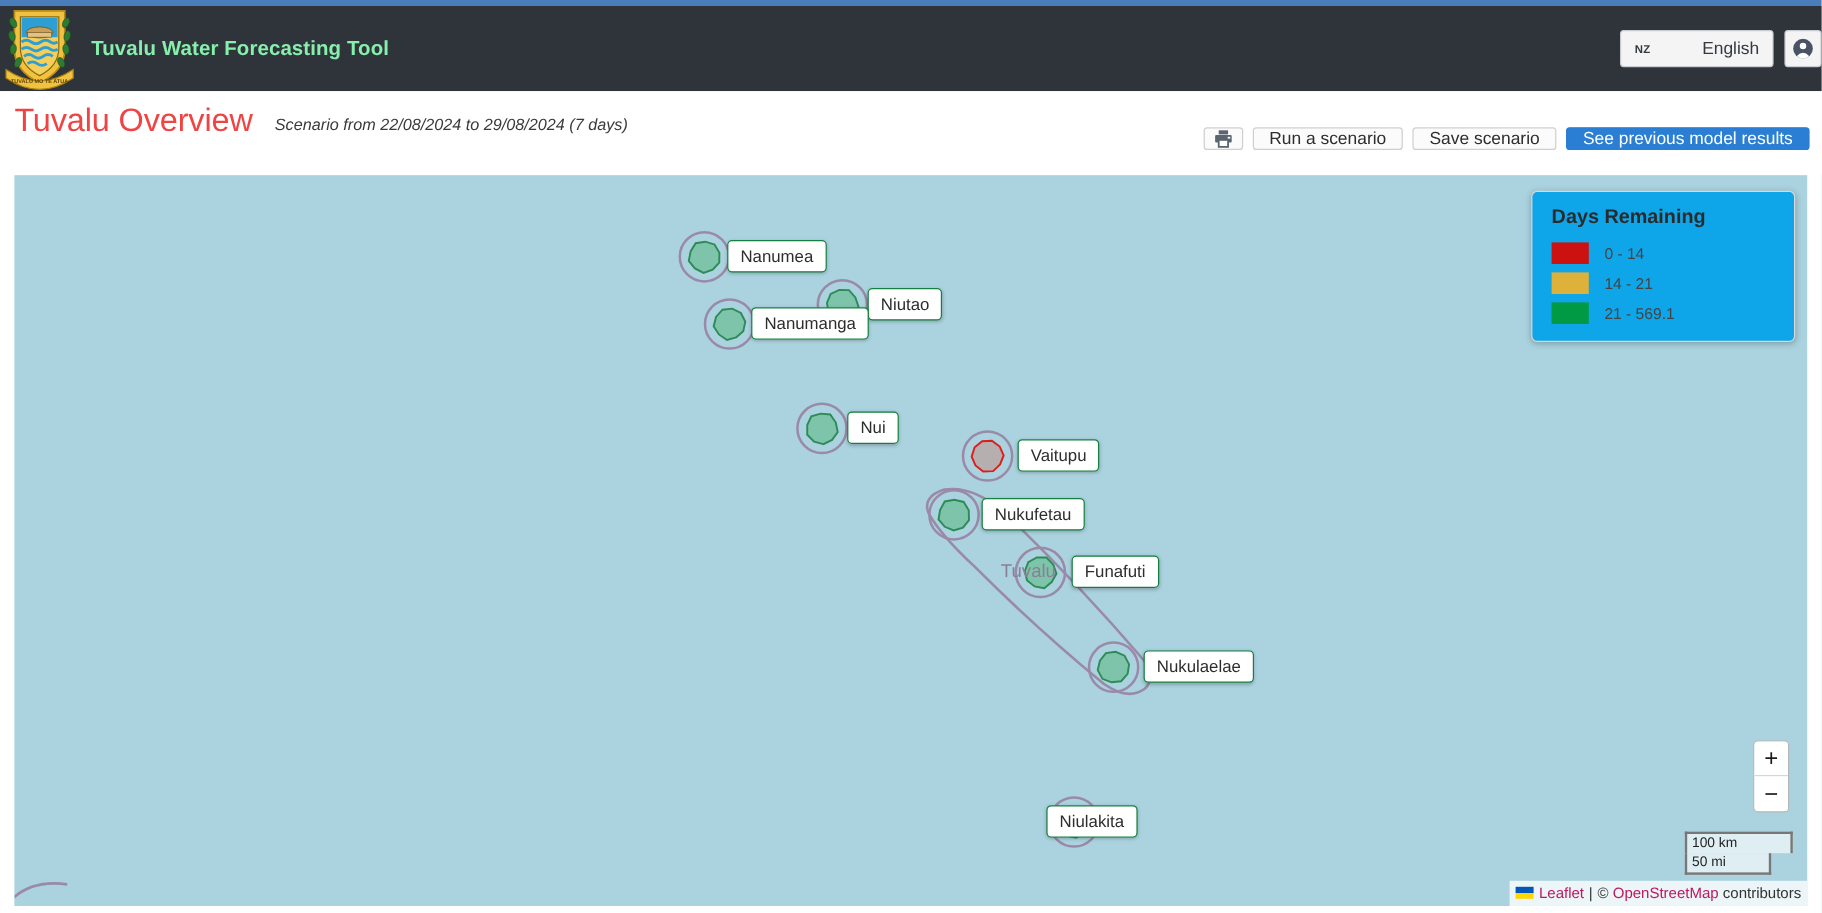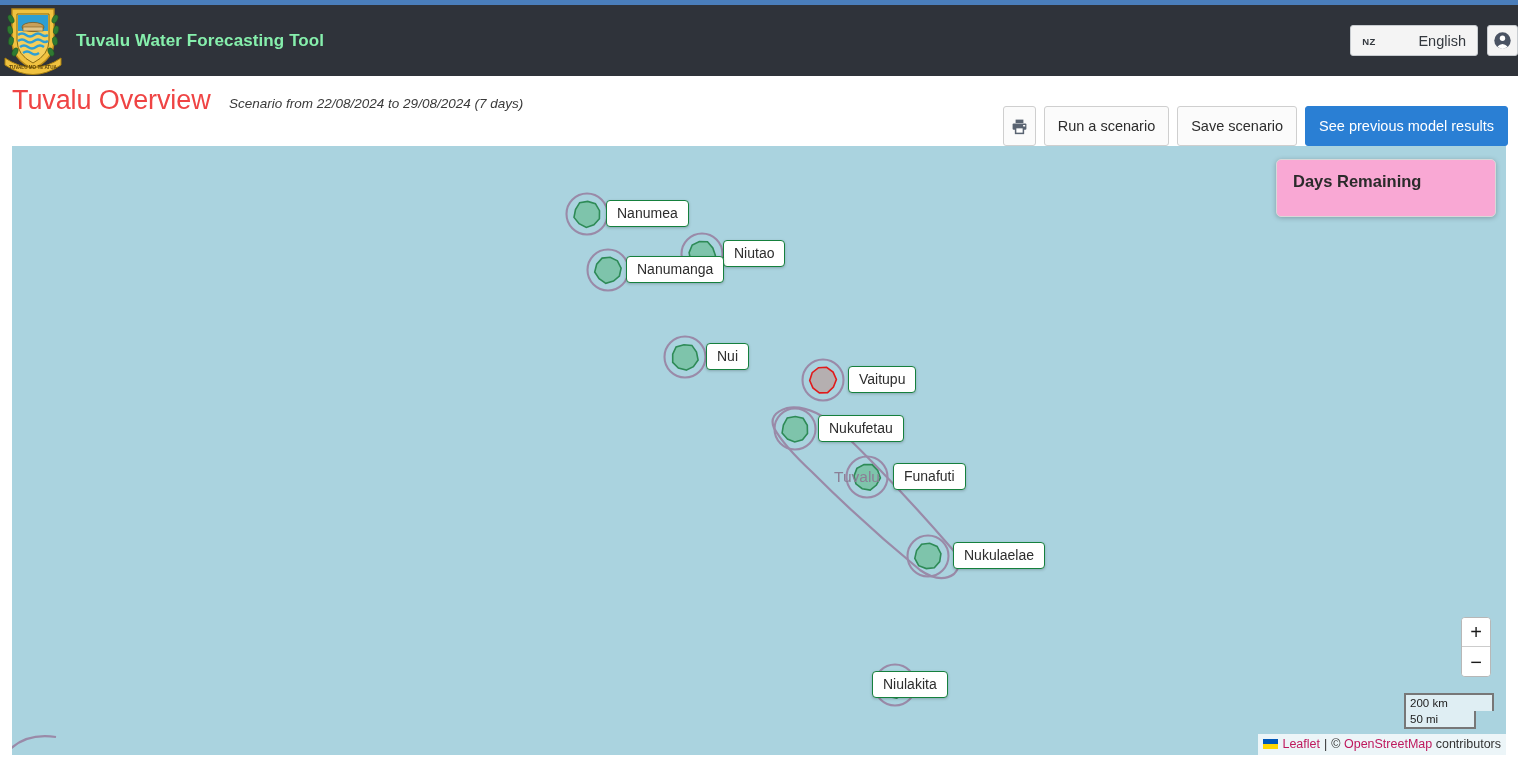--- a/index.html
+++ b/index.html
@@ -99,21 +99,21 @@
   #toolbar {
     position: absolute; right: 10px; top: 30px;
     display: flex; align-items: center; gap: 8px;
   }
   .tb-btn {
     border: 1px solid #cfcfcf;
     border-radius: 3px;
     background: #fbfbfb;
     color: #2d2d2d;
     font-size: 14.5px;
-    height: 40px;
+    height: 19px;
     padding: 0 13px;
     display: flex; align-items: center;
     cursor: pointer;
     white-space: nowrap;
   }
   #print-btn { width: 33px; padding: 0; justify-content: center; }
   #print-btn svg { display: block; }
   #prev-results-btn {
     background: #2a7fd4;
     border-color: #2a7fd4;
@@ -146,21 +146,21 @@
     position: absolute;
     font-size: 15.5px;
     color: #8b7f96;
     white-space: nowrap;
   }
 
   
   #legend {
     position: absolute;
     right: 10px; top: 13px;
-    background: #f9a8d4;
+    background: #0ea5e9;
     border: 1px solid #d8d8d8;
     border-radius: 5px;
     box-shadow: 0 1px 5px rgba(0,0,0,.25);
     padding: 12px 16px 14px 16px;
     width: 220px;
   }
   #legend-title {
     font-size: 16.5px;
     font-weight: bold;
     color: #2b2b2b;
@@ -363,29 +363,43 @@
       <div class="island-label" style="left: 694px; top: 197px;">Nui</div>
       <div class="island-label" style="left: 836px; top: 220px;">Vaitupu</div>
       <div class="island-label" style="left: 806px; top: 269px;">Nukufetau</div>
       <div class="island-label" style="left: 881px; top: 317px;">Funafuti</div>
       <div class="island-label" style="left: 941px; top: 396px;">Nukulaelae</div>
       <div class="island-label" style="left: 860px; top: 525px;">Niulakita</div>
     </div>
 
   <div id="legend">
     <div id="legend-title">Days Remaining</div>
+    <div id="legend-rows">
+        <div class="legend-row">
+          <div class="legend-swatch" style="background: rgb(204, 17, 17);"></div>
+          <div class="legend-text">0 - 14</div>
+        </div>
+        <div class="legend-row">
+          <div class="legend-swatch" style="background: rgb(221, 177, 58);"></div>
+          <div class="legend-text">14 - 21</div>
+        </div>
+        <div class="legend-row">
+          <div class="legend-swatch" style="background: rgb(0, 153, 68);"></div>
+          <div class="legend-text">21 - 569.1</div>
+        </div>
+      </div>
   </div>
 
   <div id="zoom-controls">
     <div class="zoom-btn" id="zoom-in-btn">+</div>
     <div class="zoom-btn" id="zoom-out-btn">−</div>
   </div>
 
   <div id="scale-bars">
-    <div class="scale-bar" id="scale-km">200 km</div>
+    <div class="scale-bar" id="scale-km">100 km</div>
     <div class="scale-bar" id="scale-mi">50 mi</div>
   </div>
 
   <div id="attribution">
     <span id="ua-flag"></span>
     <a>Leaflet</a>
     <span class="attr-sep">|</span>
     <span>©</span>
     <span>&nbsp;</span>
     <a>OpenStreetMap</a>

